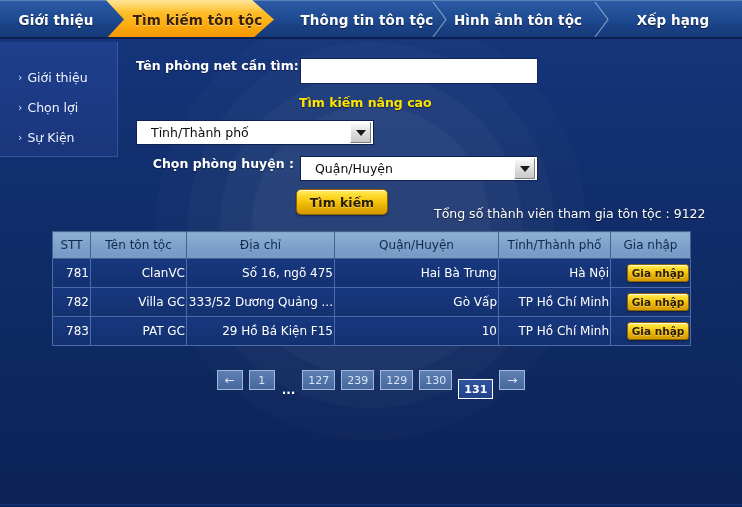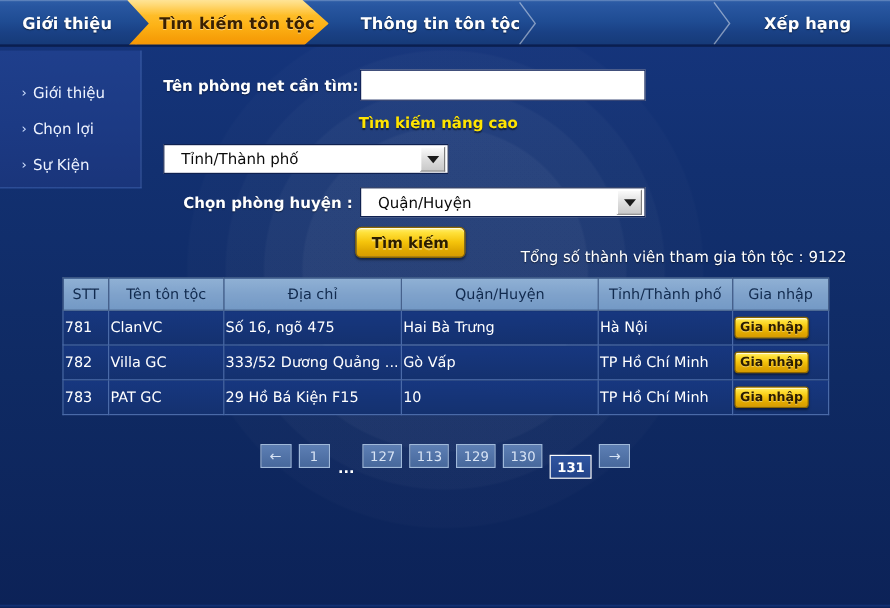--- a/index.html
+++ b/index.html
@@ -101,21 +101,21 @@
     color: #cfe0ff;
     font-size: 11px;
     margin-right: 5px;
     line-height: 1;
   }
 
   
   .form-area { position: absolute; left: 0; top: 42px; width: 742px; }
   .form-row {
     position: absolute;
-    display: flex; align-items: center;
+    display: flex; align-items: flex-start;
   }
   .form-label {
     color: #ffffff;
     font-size: 12.5px;
     font-weight: bold;
     text-align: right;
     text-shadow: 0 1px 1px rgba(0,0,0,0.45);
     white-space: nowrap;
   }
   .text-input {
@@ -219,21 +219,21 @@
     font-weight: normal;
     border: 1px solid #46618c;
     text-align: center;
   }
   table.results td {
     height: 29px;
     background: linear-gradient(180deg,#173780 0%,#14316f 100%);
     color: #ffffff;
     font-size: 12px;
     border: 1px solid #4a6aa8;
-    text-align: left;
+    text-align: right;
     overflow: hidden;
     white-space: nowrap;
     text-overflow: ellipsis;
     margin-left: 24px;
   }
   .join-btn {
     width: 62px; height: 18px;
     font-size: 10.5px;
     border-radius: 3px;
   }
@@ -302,20 +302,23 @@
     <div class="tab" style="left:288px;width:158px;">
       <span class="tab-label">Thông tin tôn tộc</span>
     </div>
 
     <div class="chev" style="left:592px;">
       <svg width="20" height="39" viewBox="0 0 20 39">
           <path d="M3 2 L16 19.5 L3 37" fill="none" stroke="rgba(255,255,255,0.45)" stroke-width="1.2"></path>
         </svg>
     </div>
 
+    <div class="tab" style="left:440px;width:156px;">
+      <span class="tab-label">Hình ảnh tôn tộc</span>
+    </div>
 
     <div class="tab" style="left:604px;width:138px;text-align:center;">
       <span class="tab-label">Xếp hạng</span>
     </div>
   </div>
 
   <div class="sidebar">
     <div class="side-item">
       <span class="caret">›</span>
       <span>Giới thiệu</span>
@@ -416,20 +419,20 @@
         </tr>
       </tbody>
     </table>
   </div>
 
   <div class="pager">
     <div class="pg arrow">←</div>
     <div class="pg">1</div>
     <div class="pg-ellipsis">...</div>
     <div class="pg">127</div>
-    <div class="pg">113</div>
+    <div class="pg">239</div>
     <div class="pg">129</div>
     <div class="pg">130</div>
     <div class="pg current">131</div>
     <div class="pg arrow">→</div>
   </div>
 
 </div>
 
 </body></html>

